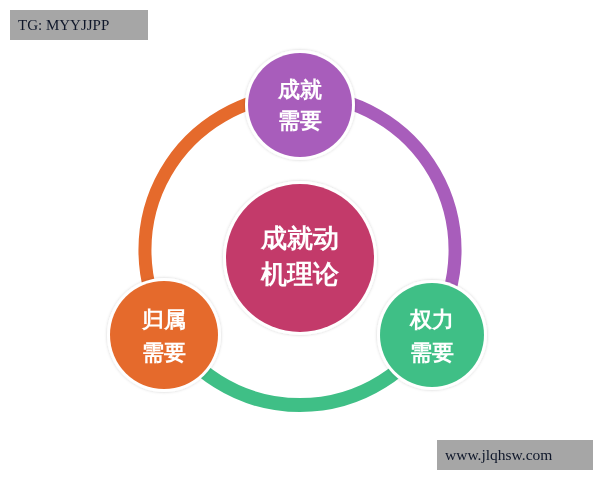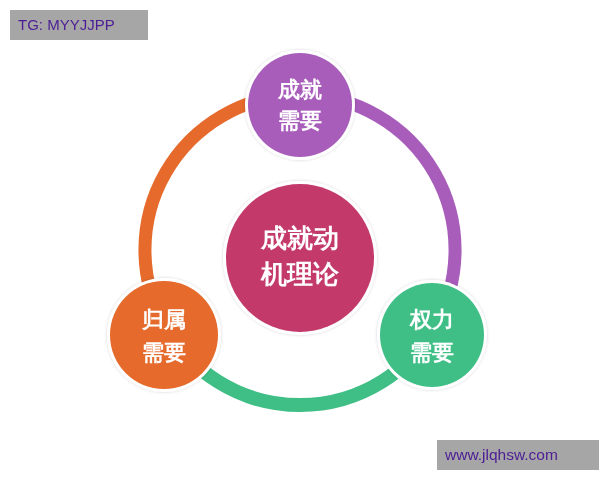--- a/index.html
+++ b/index.html
@@ -1,22 +1,22 @@
 <!DOCTYPE html>
 <html><head>
   <meta charset="utf-8">
   <style>
     html, body { margin:0; padding:0; }
     body { width:600px; height:480px; background:#ffffff; position:relative; overflow:hidden;
            font-family: "DejaVu Sans", sans-serif; }
-    .watermark { position:absolute; background:#a6a6a6; color:#4c1d95;
-                 font-family:Liberation Sans, sans-serif; font-size:15px; line-height:30px;
+    .watermark { position:absolute; background:#a6a6a6; color:#0f172a;
+                 font-family:Liberation Serif, serif; font-size:15px; line-height:30px;
                  padding:0 8px; }
     #wm-top { left:10px; top:10px; height:30px; width:122px; }
-    #wm-bottom { left:437px; top:440px; height:30px; width:142px; padding:0 12px 0 8px; font-size:15.5px; }
+    #wm-bottom { left:437px; top:440px; height:30px; width:142px; padding:0 6px 0 8px; font-size:15.5px; }
     svg { position:absolute; left:0; top:0; }
     .node-text { font-family:"DejaVu Serif", serif; fill:#ffffff; font-weight:bold; text-anchor:middle; }
   </style>
 </head>
 <body>
 
 <svg width="600" height="480" viewBox="0 0 600 480">
   <defs>
     <filter id="soft" x="-20%" y="-20%" width="140%" height="140%">
       <feDropShadow dx="0" dy="0" stdDeviation="1.5" flood-color="#000" flood-opacity="0.18"></feDropShadow>

